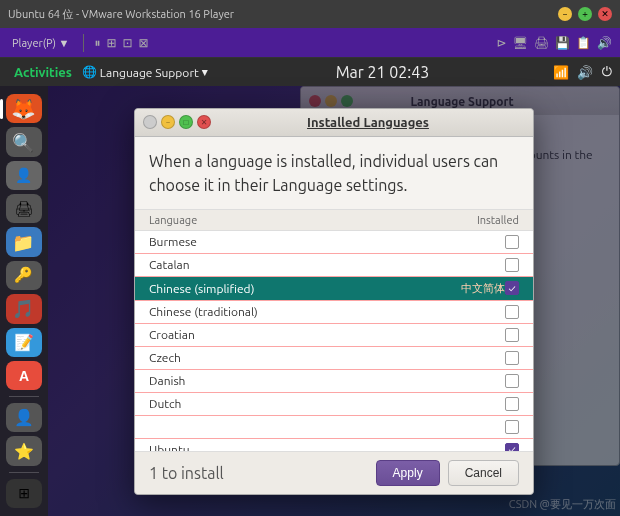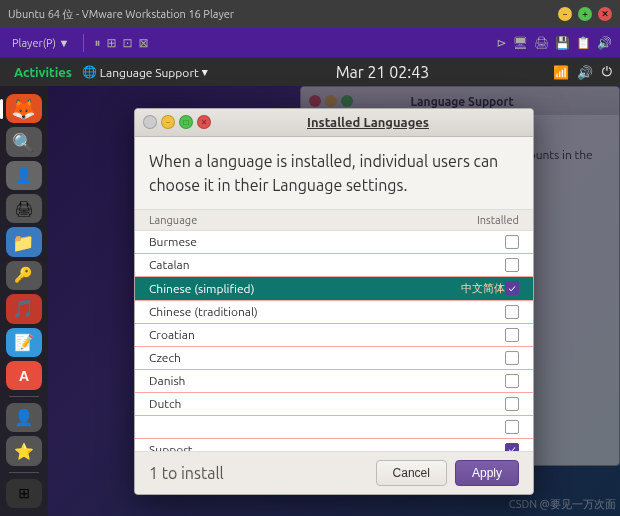--- a/index.html
+++ b/index.html
@@ -424,31 +424,31 @@
             <div class="list-item">
               <span class="item-label">Dutch</span>
               <span class="item-note"></span>
               <div class="checkbox"></div>
             </div>
             <div class="list-item">
               <span class="item-note"></span>
               <div class="checkbox"></div>
             </div>
             <div class="list-item">
-              <span class="item-label">Support</span>
+              <span class="item-label">Ubuntu</span>
               <span class="item-note"></span>
               <div class="checkbox checked">✓</div>
             </div>
           </div>
 
         <div class="dialog-footer">
           <span class="footer-status">1 to install</span>
           <div class="footer-btns">
+            <button class="btn primary">Apply</button>
             <button class="btn">Cancel</button>
-            <button class="btn primary">Apply</button>
           </div>
         </div>
 
       </div>
     </div>
   </div>
 
   <div class="watermark">CSDN @要见一万次面</div>
 </div>
 

